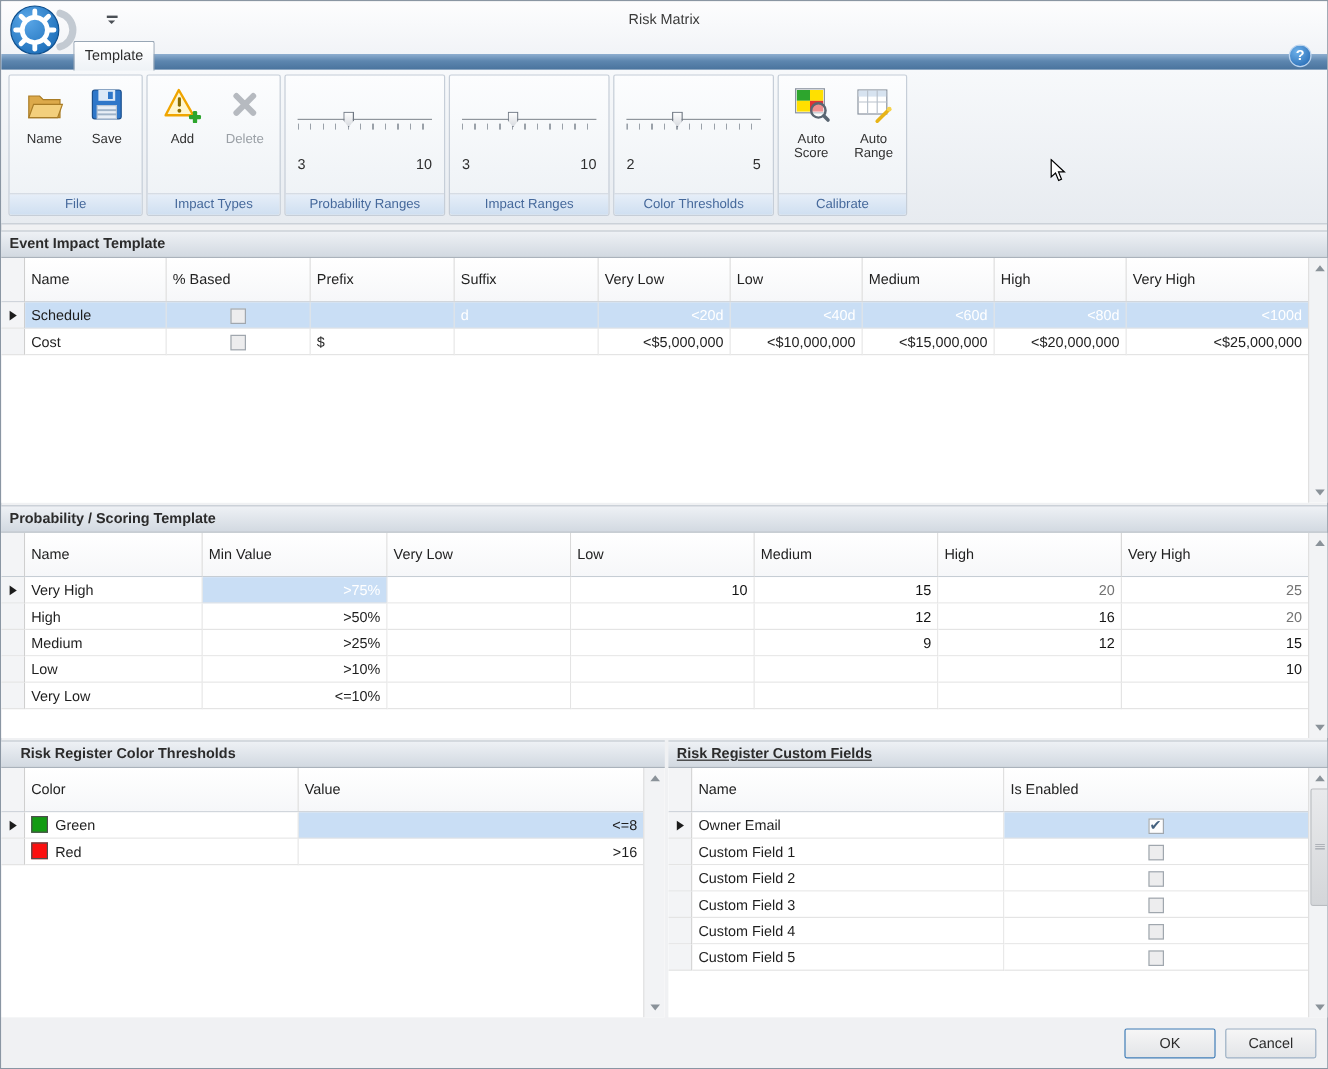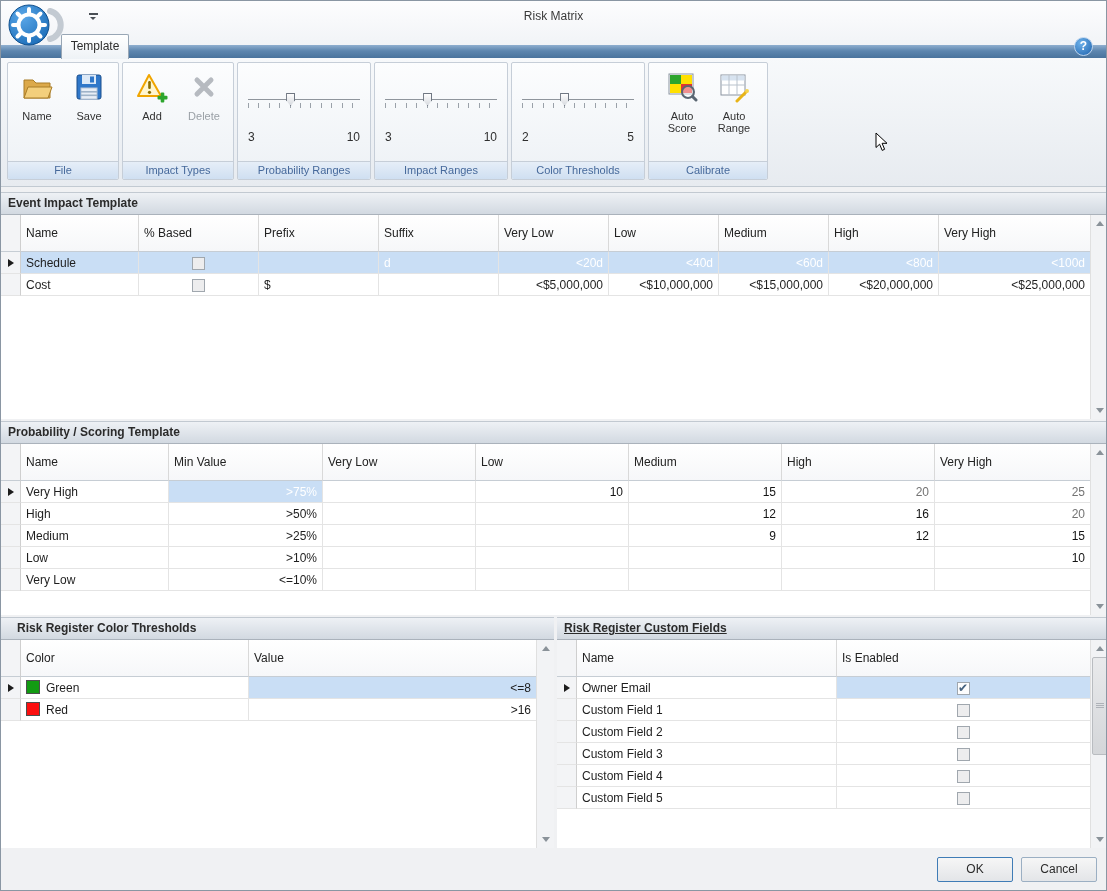--- a/index.html
+++ b/index.html
@@ -218,21 +218,21 @@
         </div>
         <div class="ticks"></div>
         <div class="range-vals">
           <span>2</span>
           <span>5</span>
         </div>
       </div>
       <div class="grp-cap">Color Thresholds</div>
     </div>
 
-    <div class="grp" style="width:120px">
+    <div class="grp" style="width:108px">
       <div class="btn-row">
         <div class="bigbtn">
           <span>
             <svg width="32" height="32" viewBox="0 0 32 32">
               <rect x="3" y="3" width="24" height="20" fill="#ffffff" stroke="#8a93a0"></rect>
               <rect x="4" y="4" width="11" height="9" fill="#2da52d"></rect>
               <rect x="15" y="4" width="11" height="9" fill="#ffe000"></rect>
               <rect x="4" y="13" width="11" height="9" fill="#ffe000"></rect>
               <rect x="15" y="13" width="11" height="9" fill="#e23333"></rect>
               <circle cx="22" cy="21" r="6" fill="rgba(255,255,255,0.45)" stroke="#5a6672" stroke-width="2"></circle>

